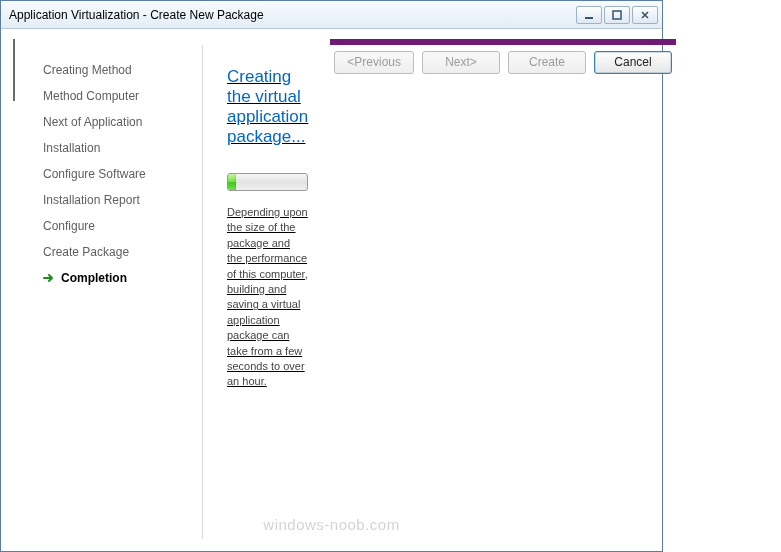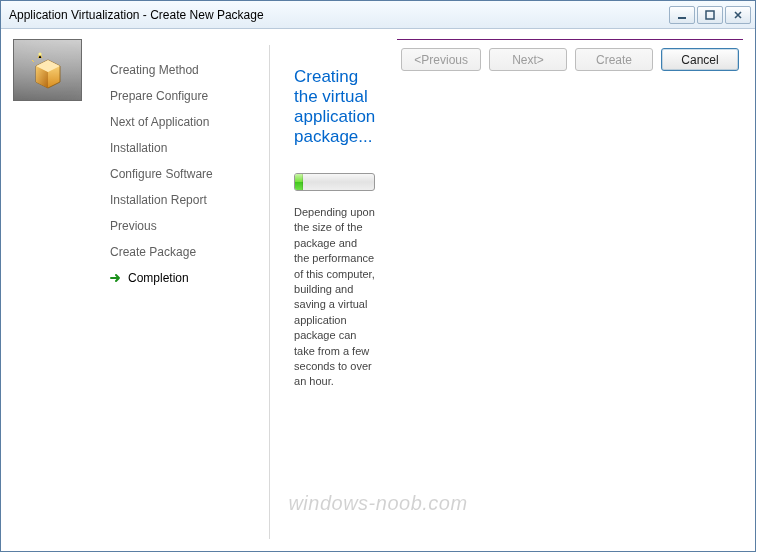--- a/index.html
+++ b/index.html
@@ -1,19 +1,19 @@
 <!DOCTYPE html>
 <html><head>
 <meta charset="utf-8">
 <style>
   * { box-sizing: border-box; font-family: "Segoe UI", Tahoma, sans-serif; }
   html, body { margin: 0; padding: 0; }
   body { width: 781px; height: 552px; background: #fff; }
 
-  .window { width: 756px; height: 552px; border: 1px solid #5a7ea3; background: #fff; display: flex; flex-direction: column; }
+  .window { width: 663px; height: 552px; border: 1px solid #5a7ea3; background: #fff; display: flex; flex-direction: column; }
   .titlebar {
     height: 28px; display: flex; align-items: center; justify-content: space-between;
     background: linear-gradient(to bottom, #f6fbff, #e4eef7);
     border-bottom: 1px solid #b9c9da; padding: 0 4px 0 8px;
   }
   .titlebar-title { font-size: 12px; color: #000; }
   .titlebar-controls { display: flex; gap: 2px; }
   .tb-btn {
     width: 26px; height: 18px; border: 1px solid #9bb2c8; border-radius: 2px;
     background: linear-gradient(to bottom, #fdfeff, #dfe9f2);
@@ -40,51 +40,50 @@
   .header-title { color: #fff; font-size: 22px; font-weight: 400; text-shadow: 0 1px 2px rgba(0,0,0,0.6); }
   .pkg-icon { width: 40px; height: 40px; flex: 0 0 auto; }
 
   .body { flex: 1; display: flex; border: 0; margin-top: 6px; }
 
   .sidebar {
     width: 172px; flex: 0 0 172px; border-right: 1px solid #d9d9d9;
     padding: 12px 8px 8px 10px;
   }
   .step { font-size: 12px; color: #5f5f5f; padding: 6px 2px; display: flex; align-items: center; gap: 6px; cursor: default; }
-  .step.active { color: #000; font-weight: 400; }
+  .step.active { color: #000; font-weight: 700; }
   .arrow-icon { width: 12px; height: 12px; flex: 0 0 auto; }
 
-  .content { flex: 1; padding: 22px 6px 10px 24px; }
+  .content { flex: 1; padding: 22px 6px 10px 24px; text-decoration: underline; }
   .content-heading { color: #0066cc; font-size: 17px; font-weight: 400; margin-bottom: 26px; }
 
   .progress-outer {
     height: 18px; border: 1px solid #999; border-radius: 3px;
     background: linear-gradient(to bottom, #f7f7f7, #e3e3e3 50%, #efefef);
     overflow: hidden;
   }
   .progress-inner {
     height: 100%; width: 10%;
     background: linear-gradient(to bottom, #caf5a6, #77e23e 48%, #42c71e 52%, #6fe048);
     border-right: 1px solid rgba(0,0,0,0.1);
   }
   .progress-note { font-size: 11px; color: #444; margin-top: 14px; line-height: 1.4; max-width: 560px; }
 
-  .footer { height: 40px; border-top: 1px solid #701a75; display: flex; align-items: center; justify-content: flex-end; gap: 8px; padding: 0 4px; }
+  .footer { height: 40px; border-top: 6px solid #701a75; display: flex; align-items: center; justify-content: flex-end; gap: 8px; padding: 0 4px; }
   .btn {
     min-width: 78px; height: 23px; font-size: 12px; border: 1px solid #8e8e8e; border-radius: 3px;
     background: linear-gradient(to bottom, #fefefe, #e6e6e6); color: #222;
     display: inline-flex; align-items: center; justify-content: center; padding: 0 12px;
   }
   .btn.disabled { color: #9c9c9c; border-color: #bdbdbd; background: linear-gradient(to bottom,#f8f8f8,#efefef); }
   .btn.default { border-color: #3c7fb1; box-shadow: 0 0 0 1px rgba(60,127,177,0.25) inset; }
 
   .watermark {
-    position: absolute; left: 50%; bottom: 36px; transform: translateX(-50%);
-    font-size: 20px; color: rgba(0,0,0,0.18); letter-spacing: 0.5px; pointer-events: none;
-    font-style: italic;
+    position: absolute; left: 50%; bottom: 18px; transform: translateX(-50%);
+    font-size: 15px; color: rgba(0,0,0,0.18); letter-spacing: 0.5px; pointer-events: none;
   }
   .window { position: relative; }
 </style>
 </head>
 <body>
 
 <div class="window">
 
   <div class="titlebar">
     <div class="titlebar-title">Application Virtualization - Create New Package</div>
@@ -137,36 +136,36 @@
       </div>
     </div>
 
     <div class="body">
 
       <div class="sidebar" id="sidebar">
           <div class="step">
             <span>Creating Method</span>
           </div>
           <div class="step">
-            <span>Prepare Configure</span>
+            <span>Method Computer</span>
           </div>
           <div class="step">
             <span>Next of Application</span>
           </div>
           <div class="step">
             <span>Installation</span>
           </div>
           <div class="step">
             <span>Configure Software</span>
           </div>
           <div class="step">
             <span>Installation Report</span>
           </div>
           <div class="step">
-            <span>Previous</span>
+            <span>Configure</span>
           </div>
           <div class="step">
             <span>Create Package</span>
           </div>
           <div class="step active">
             <span class="arrow-icon"><svg viewBox="0 0 12 12" width="12" height="12">
                 <path d="M1 6 H9 M6 3 L9 6 L6 9" fill="none" stroke="#1a8f1a" stroke-width="2" stroke-linecap="round" stroke-linejoin="round"></path>
               </svg></span>
             <span>Completion</span>
           </div>

